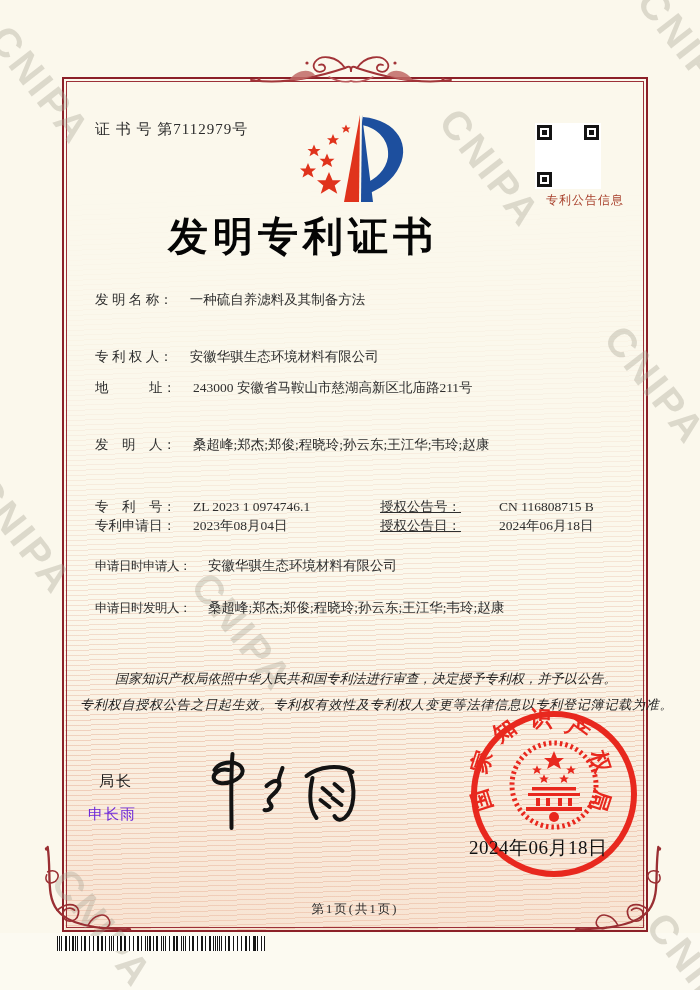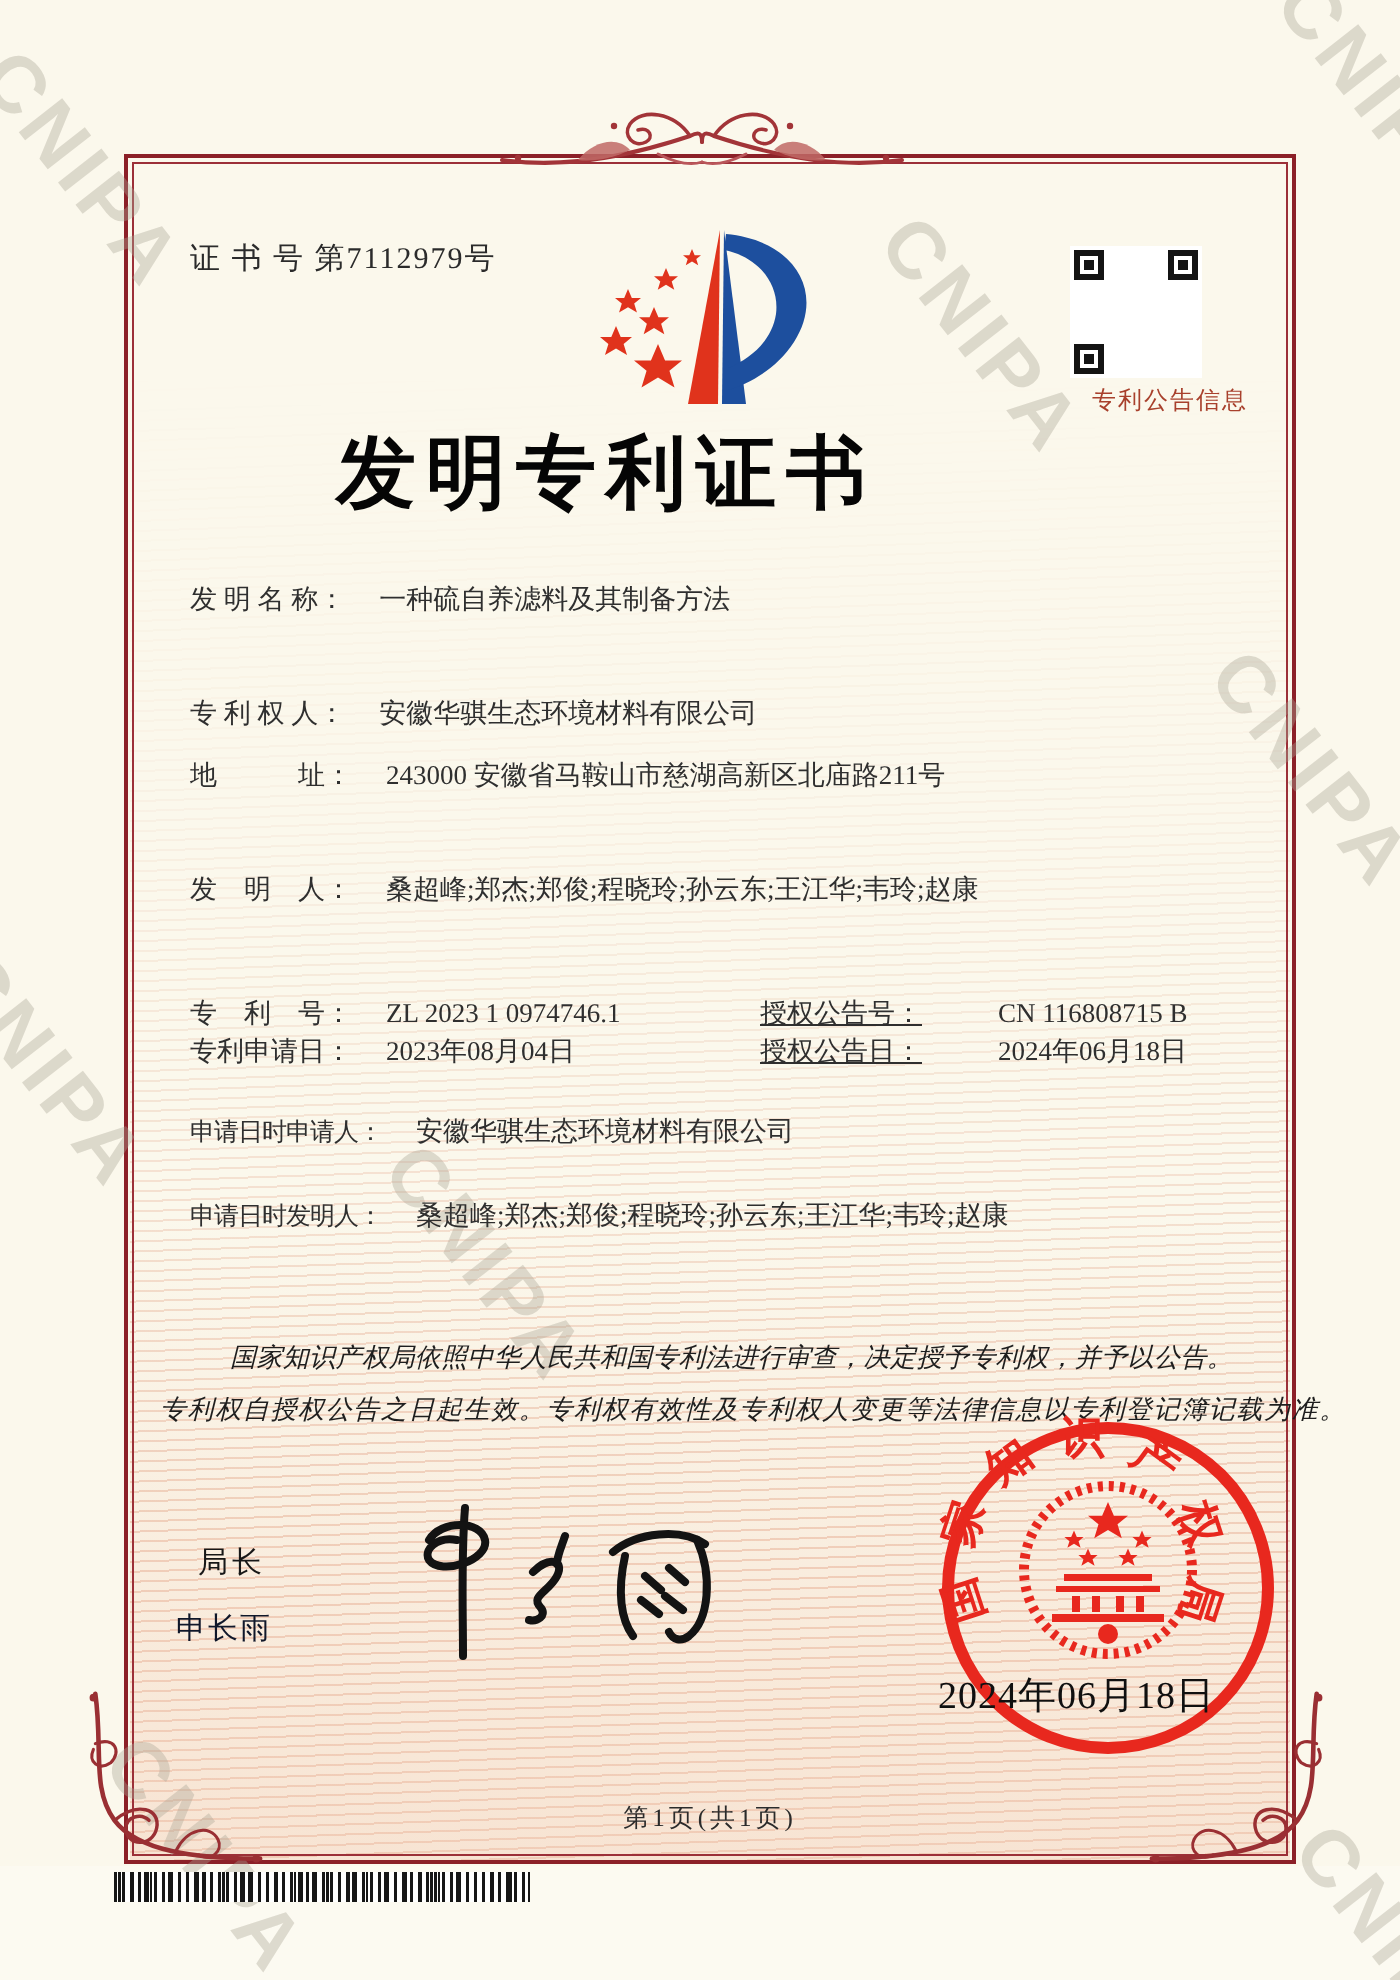--- a/index.html
+++ b/index.html
@@ -63,21 +63,21 @@
   .lbl2{display:inline-block;width:102px;text-decoration:underline;}
 
   
   .notice-line{position:absolute;font-size:13px;font-style:italic;color:#1e1e1e;white-space:nowrap;}
   .nl1{left:115px;top:670px;letter-spacing:0.2px;}
   .nl2{left:80px;top:696px;letter-spacing:0.8px;}
 
   
   .signer-title{position:absolute;left:99px;top:772px;font-size:15px;letter-spacing:2px;color:#171717;
     font-family:"Liberation Sans","DejaVu Sans",sans-serif;}
-  .signer-name{position:absolute;left:88px;top:805px;font-size:15px;letter-spacing:1px;color:#0f172a;
+  .signer-name{position:absolute;left:88px;top:805px;font-size:15px;letter-spacing:1px;color:#6d28d9;
     font-family:"Liberation Sans","DejaVu Sans",sans-serif;}
   .signature{position:absolute;left:192px;top:748px;}
 
   
   .seal{position:absolute;left:471px;top:711px;width:166px;height:166px;z-index:6;}
   .seal-ring{position:absolute;inset:0;border:6px solid #e8281e;border-radius:50%;box-sizing:border-box;}
   .seal-char{position:absolute;left:50%;top:50%;width:26px;height:26px;margin:-13px;
     text-align:center;line-height:26px;font-size:22px;font-weight:bold;color:#e8281e;}
   .seal-date{position:absolute;left:-2px;top:124px;width:150px;font-size:19px;color:#101010;letter-spacing:0.5px;z-index:7;}
   .emblem{position:absolute;left:35px;top:26px;}

